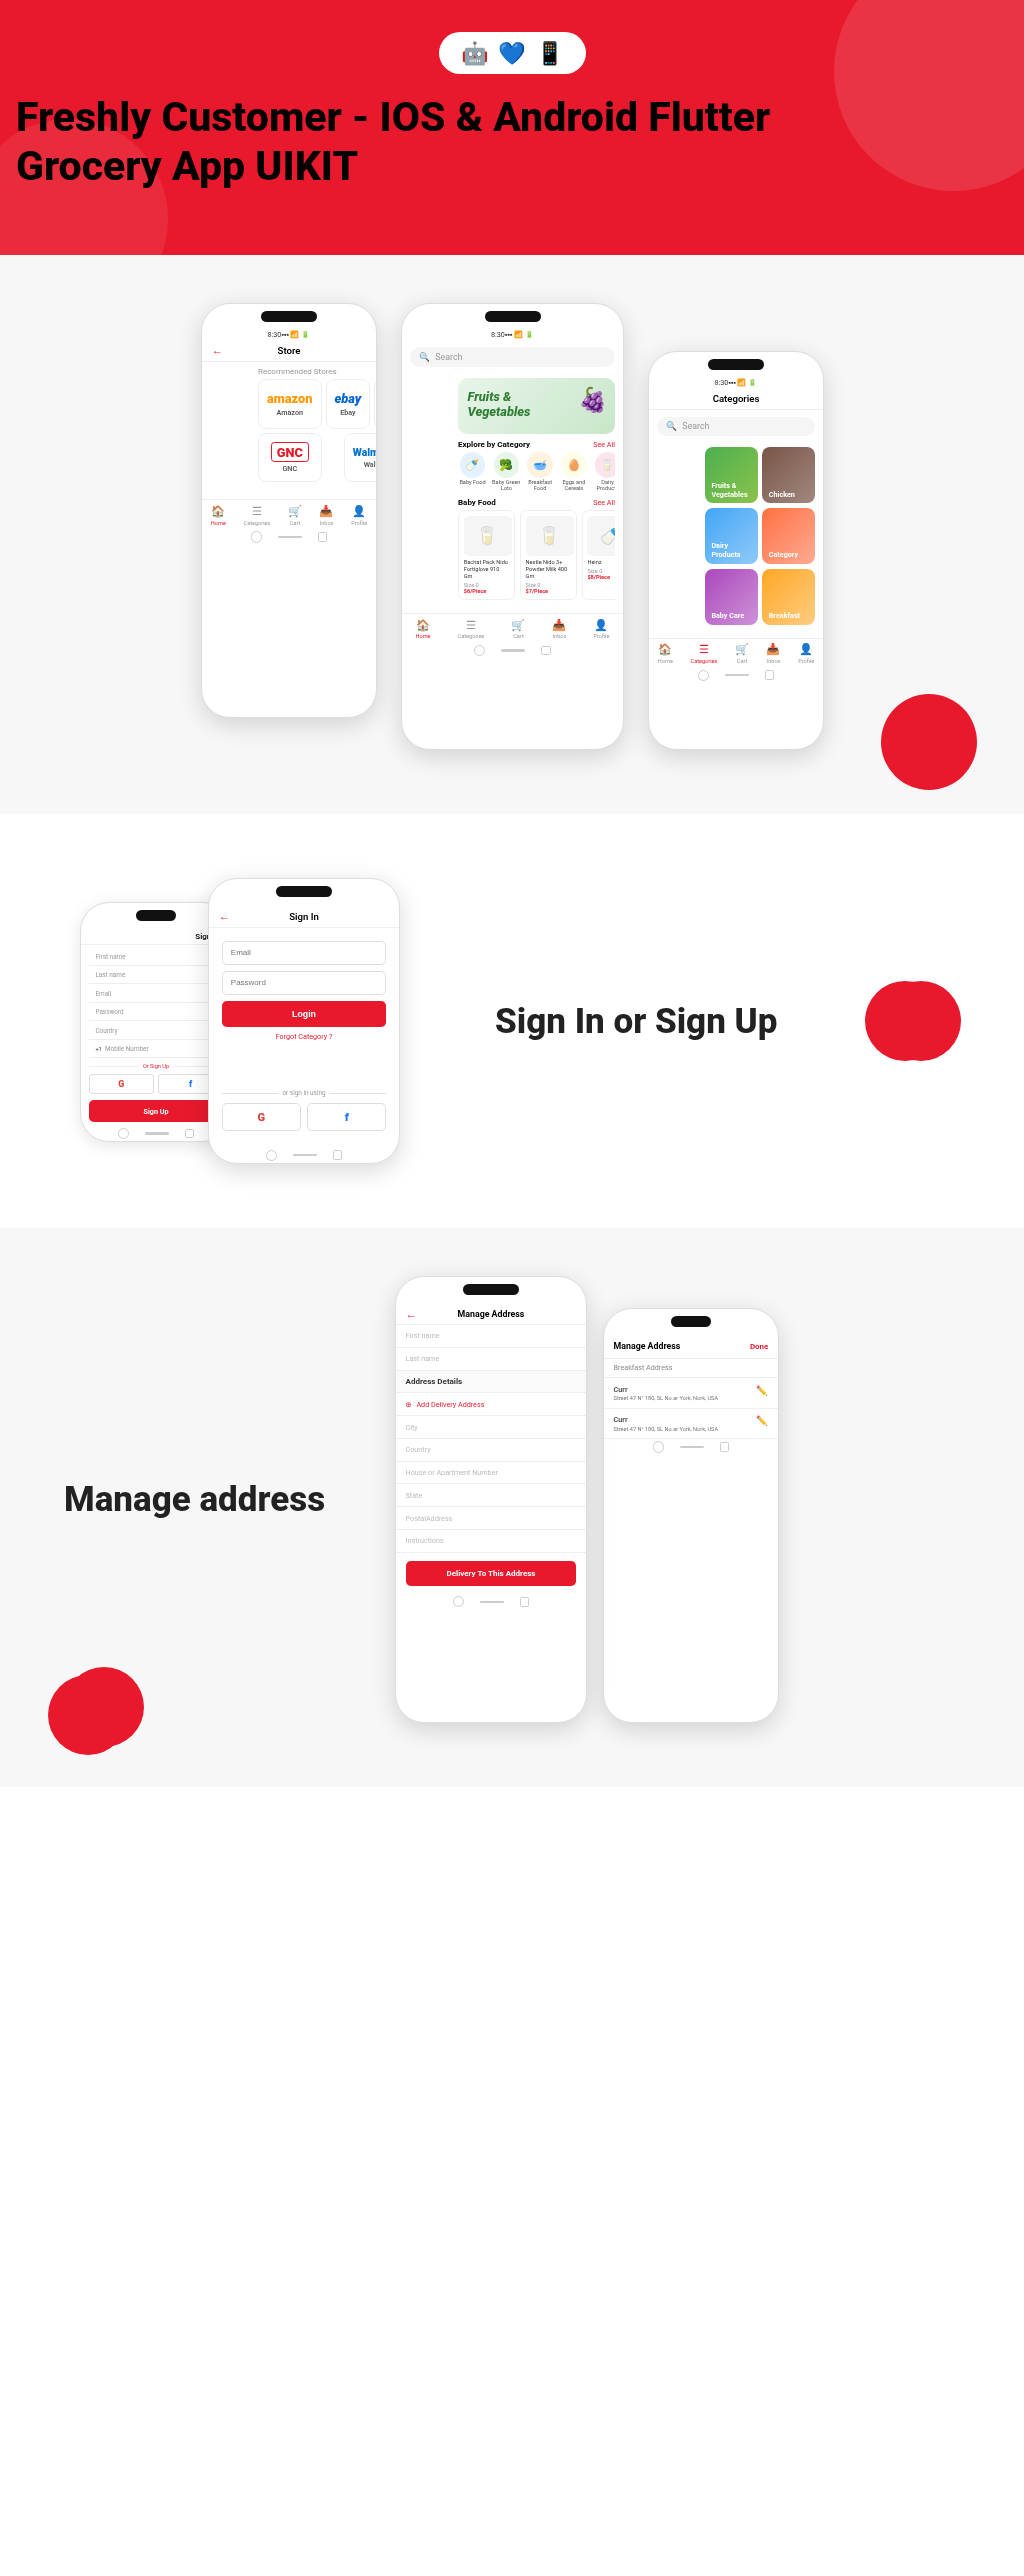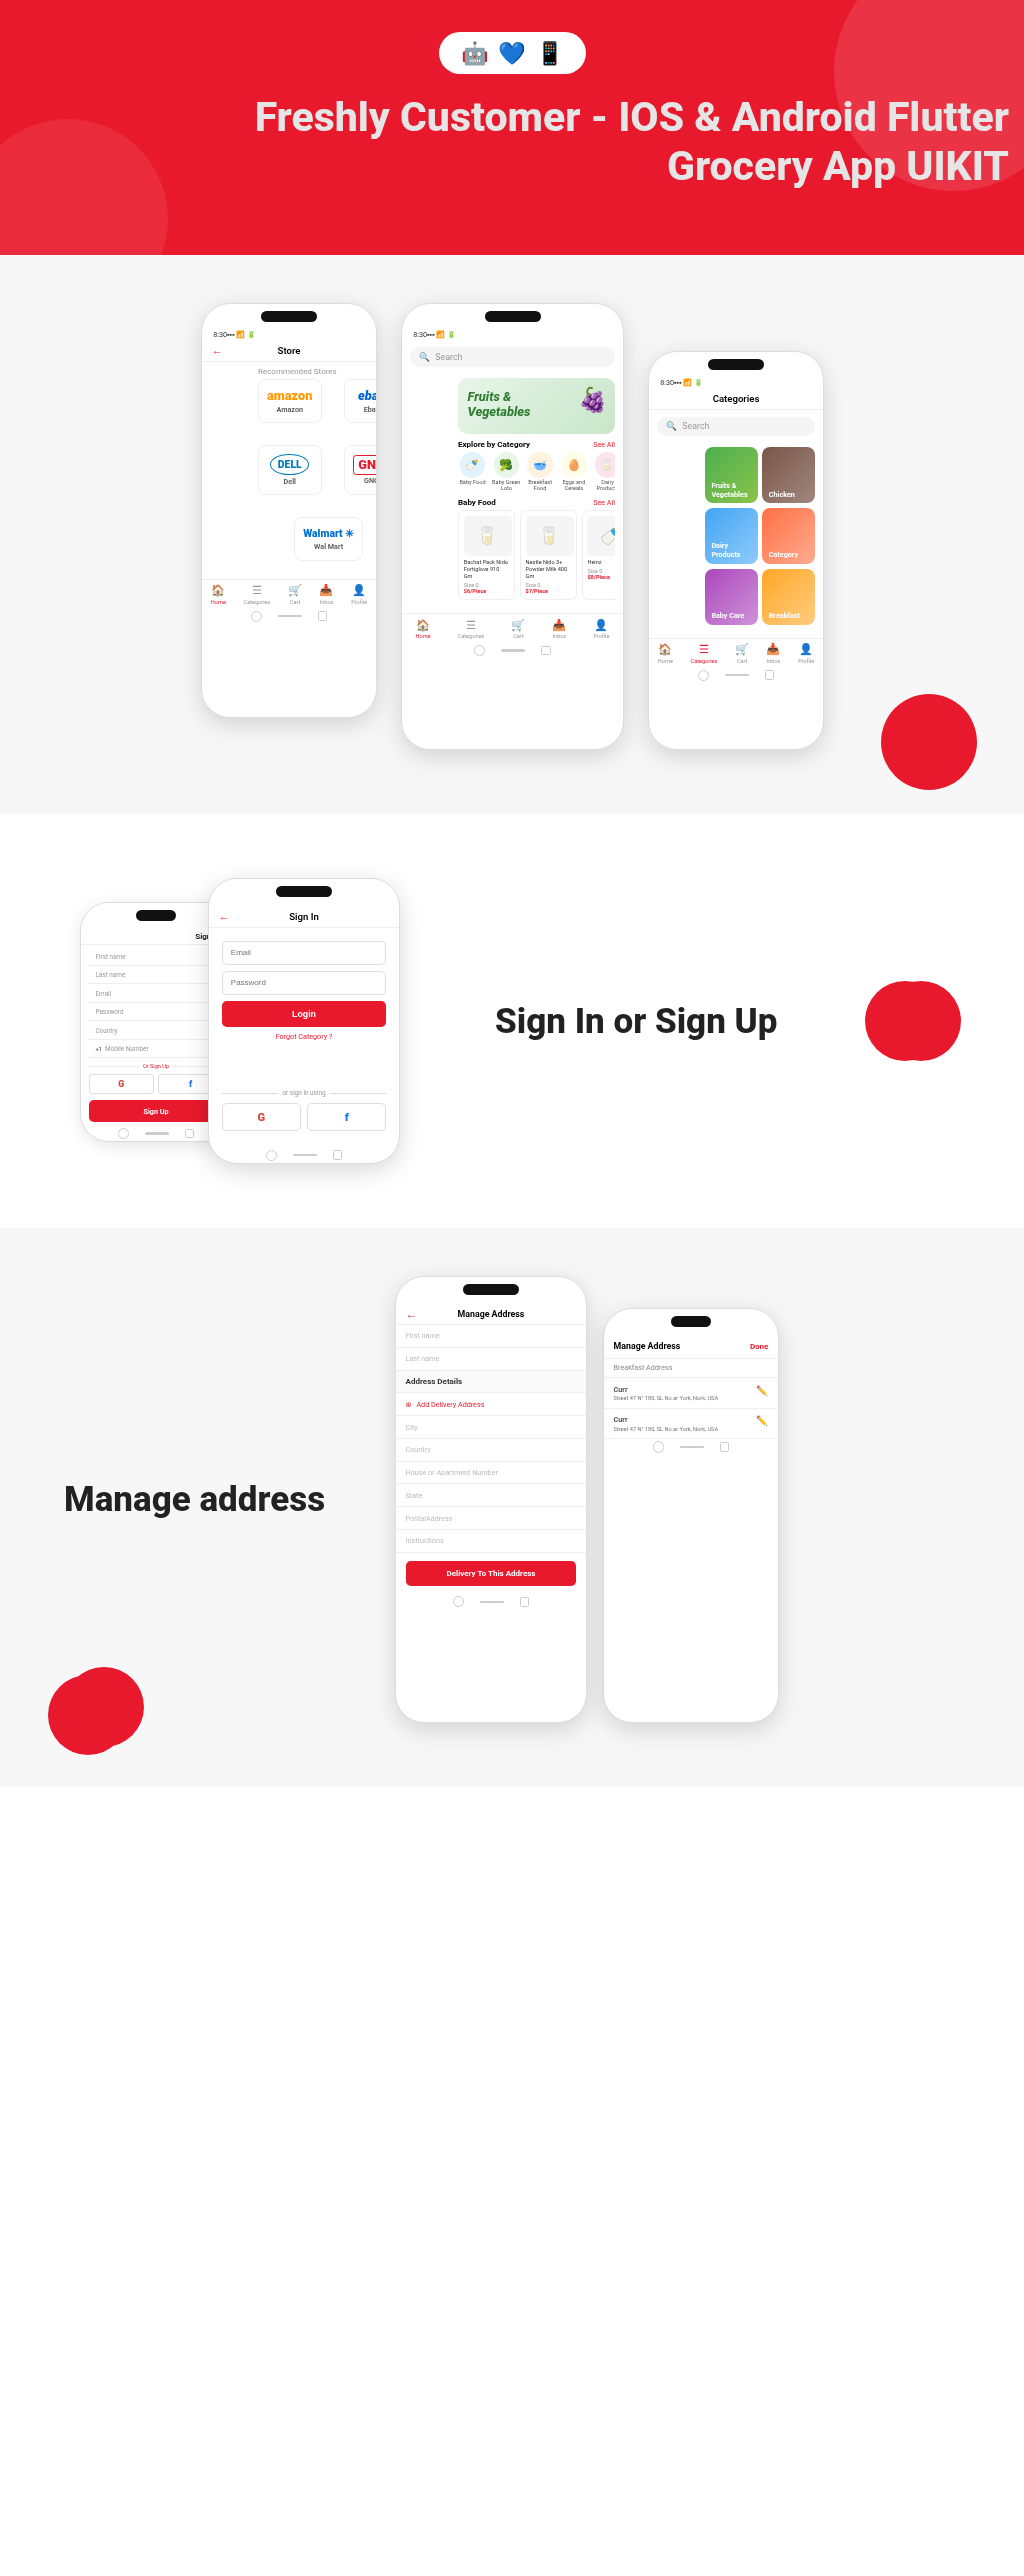--- a/index.html
+++ b/index.html
@@ -46,22 +46,22 @@
       border-radius: 40px;
       padding: 8px 22.3px;
       display: flex;
       align-items: center;
       gap: 9.6px;
     }
     .badge-icon {
       font-size: 22.3px;
     }
     .hero-title {
-      text-align: right;
-      color: #e5e5e5;
+      text-align: left;
+      color: #000000;
       font-size: 41px;
       font-weight: 800;
       line-height: 1.2;
       position: relative;
       z-index: 1;
     }
 
     
     .phones-section {
       background: #f7f7f7;
@@ -101,21 +101,21 @@
     }
     .phone-notch {
       background: #111;
       height: 11.2px;
       margin: 6.4px auto;
       width: 56px;
       border-radius: 8px;
     }
     .phone-status {
       display: flex;
-      justify-content: flex-start;
+      justify-content: center;
       padding: 1.6px 11.2px;
       font-size: 7.2px;
       color: #333;
     }
     .phone-header {
       display: flex;
       align-items: center;
       justify-content: center;
       padding: 4.8px 9.6px;
       border-bottom: 0.8px solid #eee;
@@ -147,22 +147,22 @@
     }
 
     
     .store-section-label {
       font-size: 8px;
       color: #999;
       margin: 4.8px 0 3.2px;
     }
     .store-grid {
       display: grid;
-      grid-template-columns: 1fr 1fr;
-      gap: 22px;
+      grid-template-columns: 1fr 1fr 1fr;
+      gap: 4px;
       margin-bottom: 4.8px;
     }
     .store-item {
       border: 0.8px solid #eee;
       border-radius: 8px;
       padding: 8px;
       display: flex;
       flex-direction: column;
       align-items: center;
       justify-content: center;

